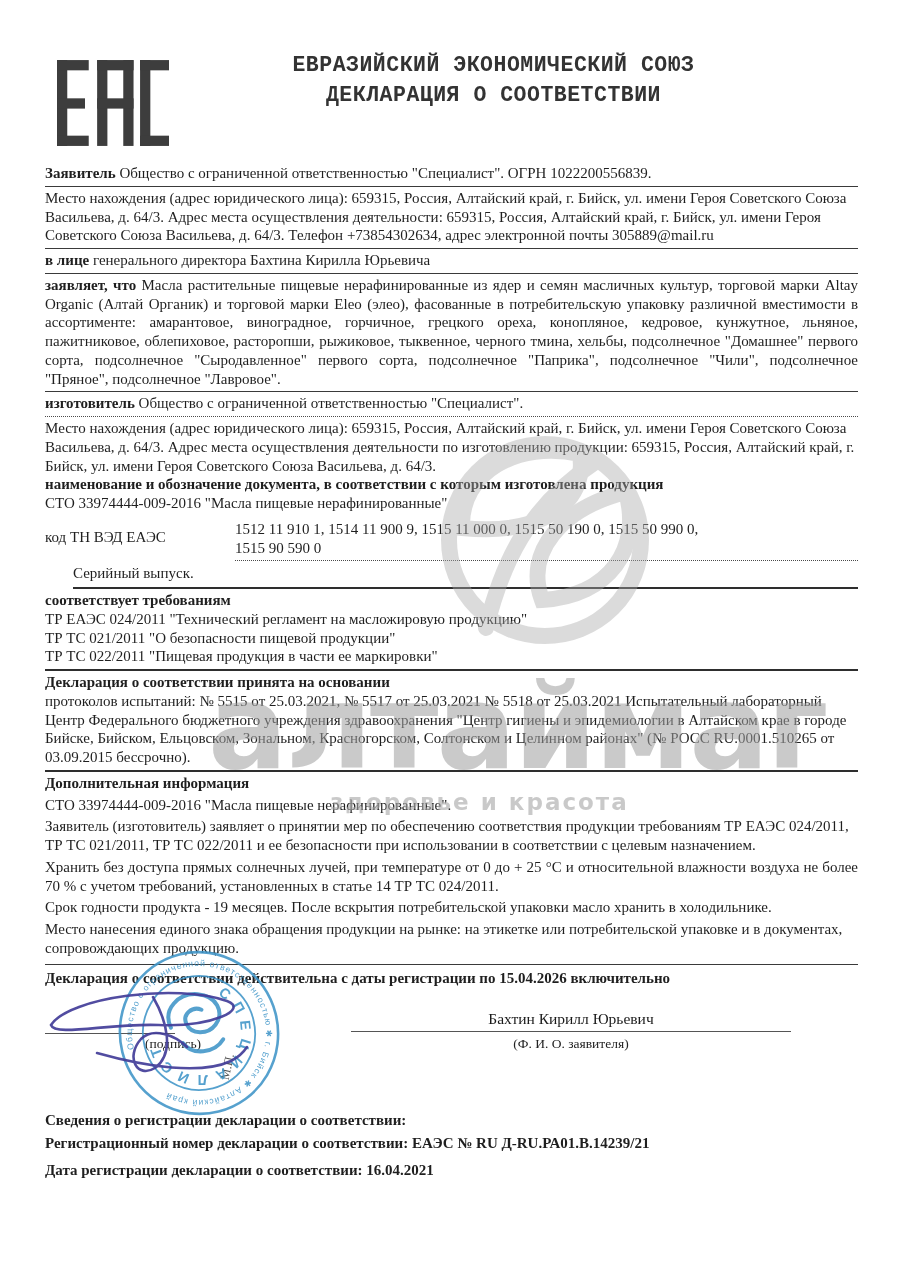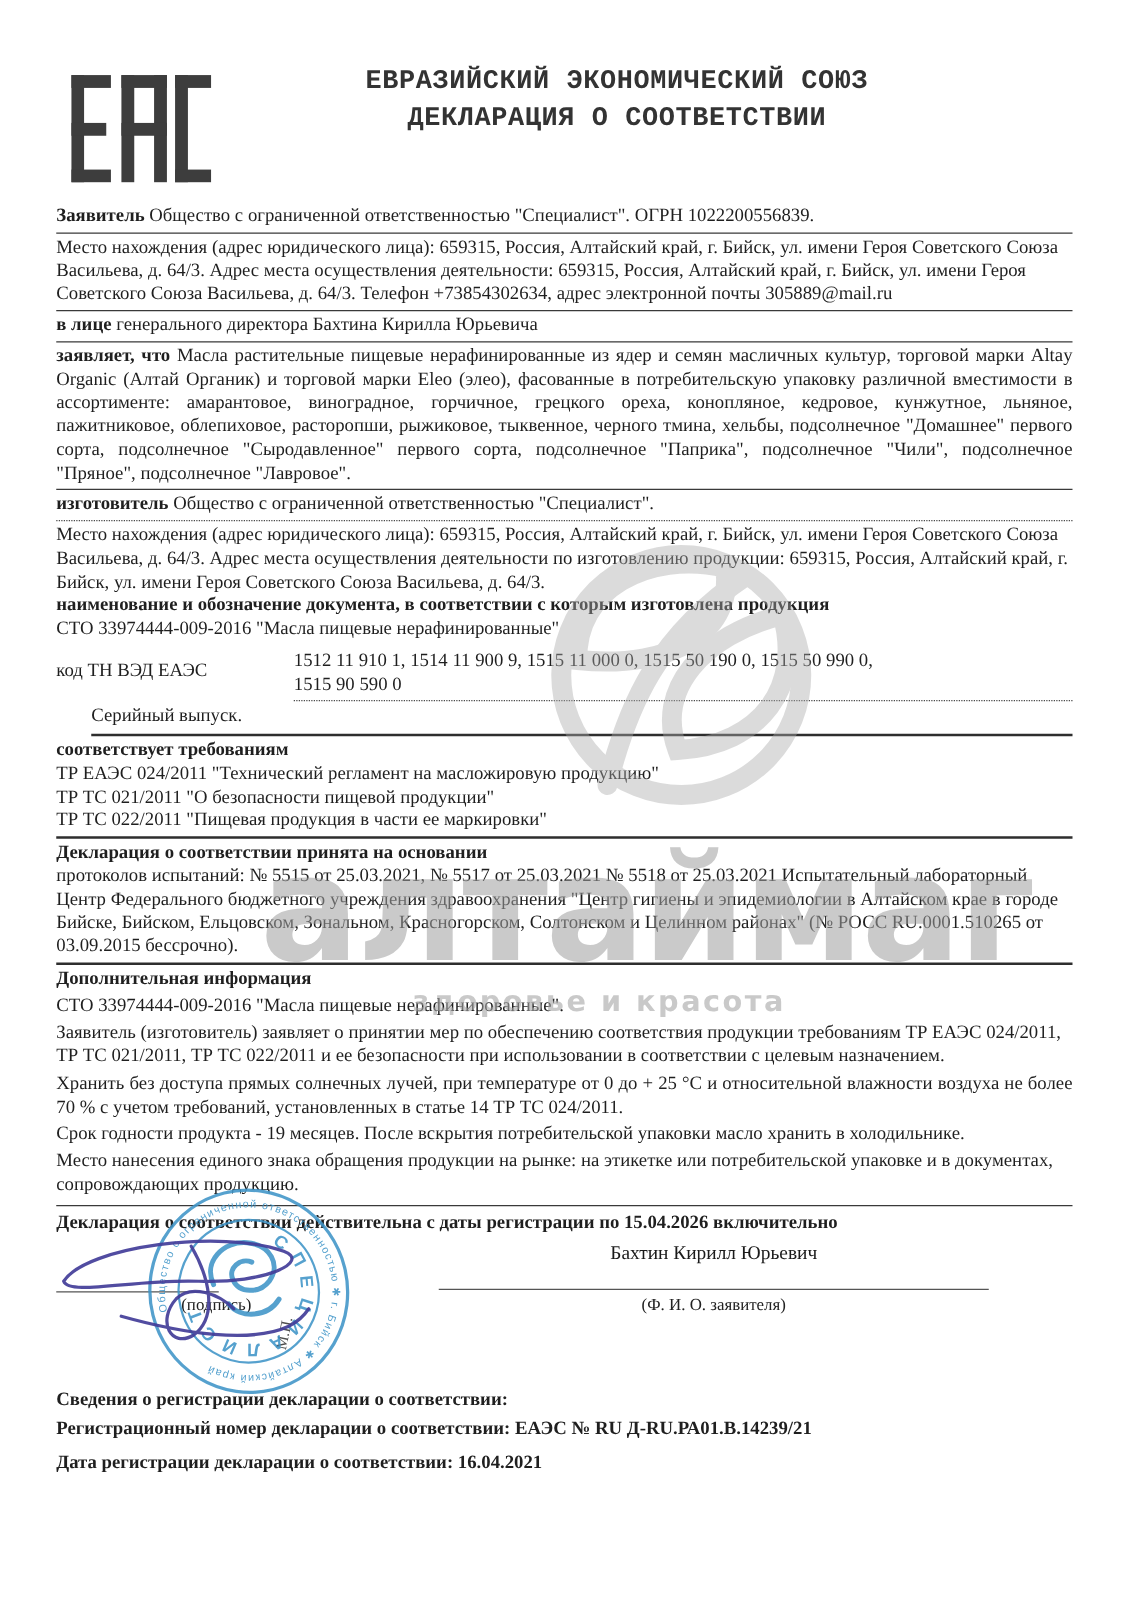--- a/index.html
+++ b/index.html
@@ -25,21 +25,21 @@
   
   .tnved{display:flex;align-items:flex-start;padding:4px 0 0;}
   .tnved .lab{flex:0 0 190px;padding-top:8px;}
   .tnved .codes{flex:1;border-bottom:1.6px dotted #4a4a4a;padding-bottom:3px;}
   .serial{border-bottom:2.2px solid #2e2e2e;padding:3px 0 4px;margin-left:28px;}
   .validity{font-weight:bold;padding:4px 0 2px;}
   
   .sigarea{position:relative;height:122px;}
   .sigline-left{position:absolute;left:0;top:44px;width:130px;border-top:1.4px solid #555;}
   .sig-caption{position:absolute;left:100px;top:47px;font-size:13.5px;color:#222;}
-  .fio-name{position:absolute;left:306px;top:4px;width:440px;text-align:center;font-size:15.5px;color:#1a1a1a;}
+  .fio-name{position:absolute;left:306px;top:20px;width:440px;text-align:center;font-size:15.5px;color:#1a1a1a;}
   .sigline-right{position:absolute;left:306px;top:42px;width:440px;border-top:1.4px solid #555;}
   .fio-caption{position:absolute;left:306px;top:47px;width:440px;text-align:center;font-size:13.5px;color:#222;}
   .mp{position:absolute;left:170px;top:70px;font-size:12.5px;color:#222;opacity:.8;transform:rotate(-78deg);}
   .stampsvg{position:absolute;left:66px;top:-46px;pointer-events:none;}
   .signsvg{position:absolute;left:-10px;top:-16px;pointer-events:none;}
   
   .reg{font-weight:bold;font-size:15px;}
   .reg .line{margin:0 0 4px 0;}
   .reg .line.last{margin-top:8px;}
   

